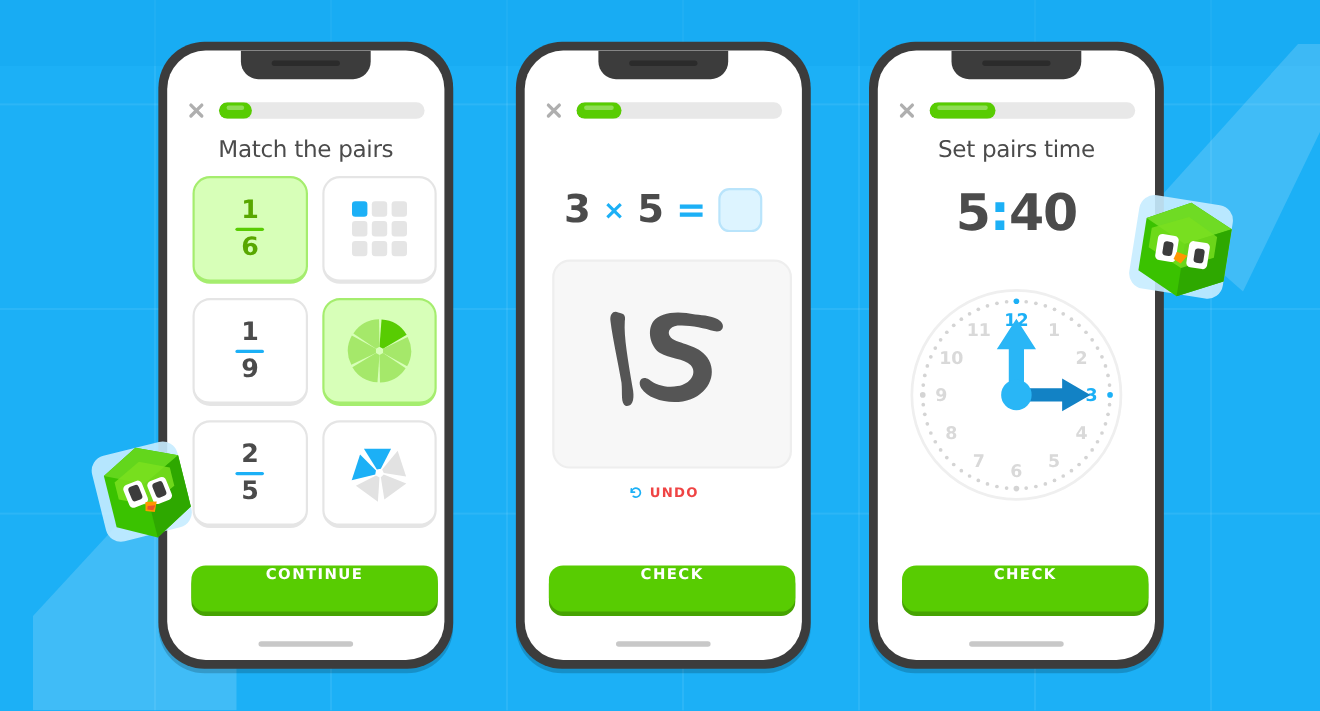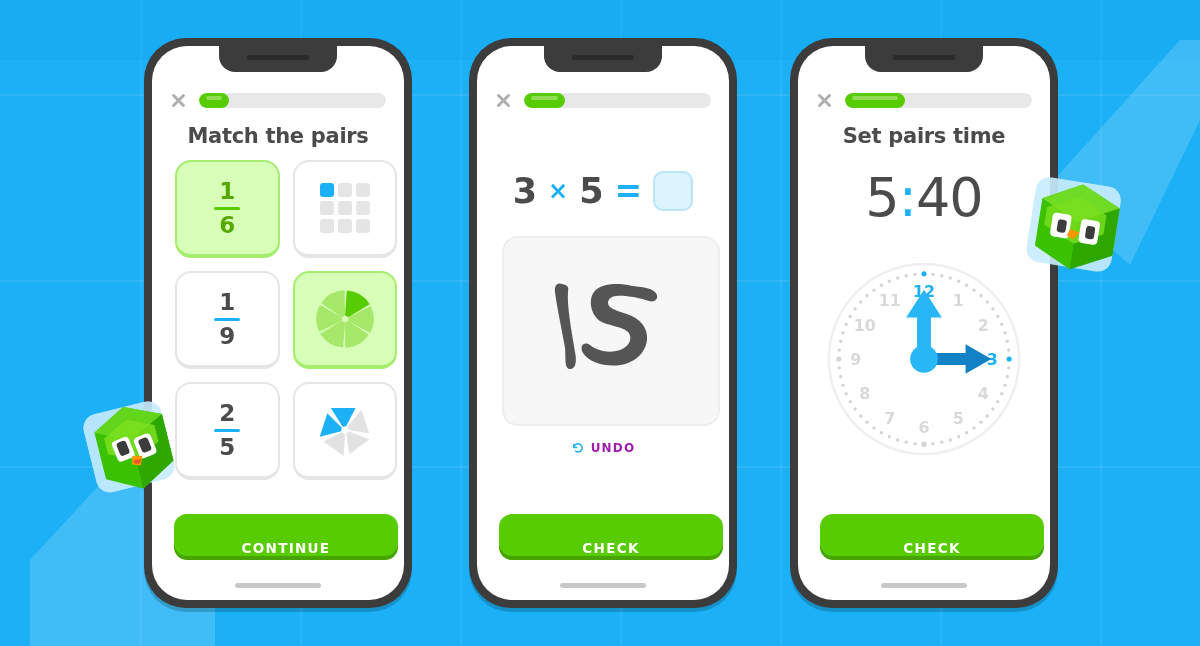--- a/index.html
+++ b/index.html
@@ -72,21 +72,21 @@
     position:absolute; left:0; top:0; height:100%;
     background:#58cc02; border-radius:8px;
   }
   .pfill:after {
     content:""; position:absolute; left:7px; right:7px; top:3px; height:4px;
     background:rgba(255,255,255,.33); border-radius:3px;
   }
   
   .stitle {
     position:absolute; left:0; top:78px; width:100%;
-    text-align:center; font-size:21px; font-weight:bold;
+    text-align:center; font-size:21px; font-weight:normal;
     color:#4b4b4b; letter-spacing:-.3px;
   }
   
   .mgrid {
     position:absolute; left:23px; top:114px; width:222px;
     display:grid; grid-template-columns:1fr 1fr; gap:13px 13px;
   }
   .card {
     height:98px; border-radius:16px; background:#fff;
     border:2px solid #e5e5e5; border-bottom-width:4px;
@@ -101,21 +101,21 @@
   .card.sel .frac .num, .card.sel .frac .den { color:#58a700; }
   .card.sel .frac .bar { background:#58cc02; }
   
   .g33 { display:grid; grid-template-columns:repeat(3,14px); gap:4px; }
   .g33 i { display:block; width:14px; height:14px; background:#e5e5e5; border-radius:3px; }
   .g33 i.on { background:#1cb0f6; }
   
   .cta {
     position:absolute; left:22px; bottom:44px; width:224px; height:42px;
     background:#58cc02; border-radius:13px; box-shadow:0 4px 0 #46a302;
-    display:flex; align-items:flex-end; justify-content:center; cursor:pointer;
+    display:flex; align-items:flex-start; justify-content:center; cursor:pointer;
   }
   .cta span {
     color:#fff; font-size:13.5px; font-weight:bold; letter-spacing:1.3px;
   }
   
   .equation {
     position:absolute; left:0; top:125px; width:100%;
     display:flex; align-items:center; justify-content:center; gap:11px;
   }
   .eq-num { font-size:35px; font-weight:bold; color:#4b4b4b; }
@@ -127,25 +127,25 @@
   }
   .canvas {
     position:absolute; left:25px; top:190px; width:218px; height:190px;
     background:#f7f7f7; border:2px solid #eee; border-radius:16px;
     display:flex; align-items:center; justify-content:center; cursor:crosshair;
   }
   .undo {
     position:absolute; left:0; top:395px; width:100%;
     display:flex; align-items:center; justify-content:center; gap:6px; cursor:pointer;
   }
-  .undo .lbl { color:#a21caf; font-size:12px; font-weight:bold; letter-spacing:1.2px; }
+  .undo .lbl { color:#ef4444; font-size:12px; font-weight:bold; letter-spacing:1.2px; }
   
   .bigtime {
     position:absolute; left:0; top:120px; width:100%;
-    text-align:center; font-size:54px; font-weight:normal; color:#4b4b4b;
+    text-align:center; font-size:46px; font-weight:bold; color:#4b4b4b;
     letter-spacing:-1px;
   }
   .bigtime .cl { color:#1cb0f6; }
   .clock {
     position:absolute; left:27px; top:214px; width:198px; height:198px; cursor:pointer;
   }
   
   .duo { position:absolute; }
 </style>
 </head>

